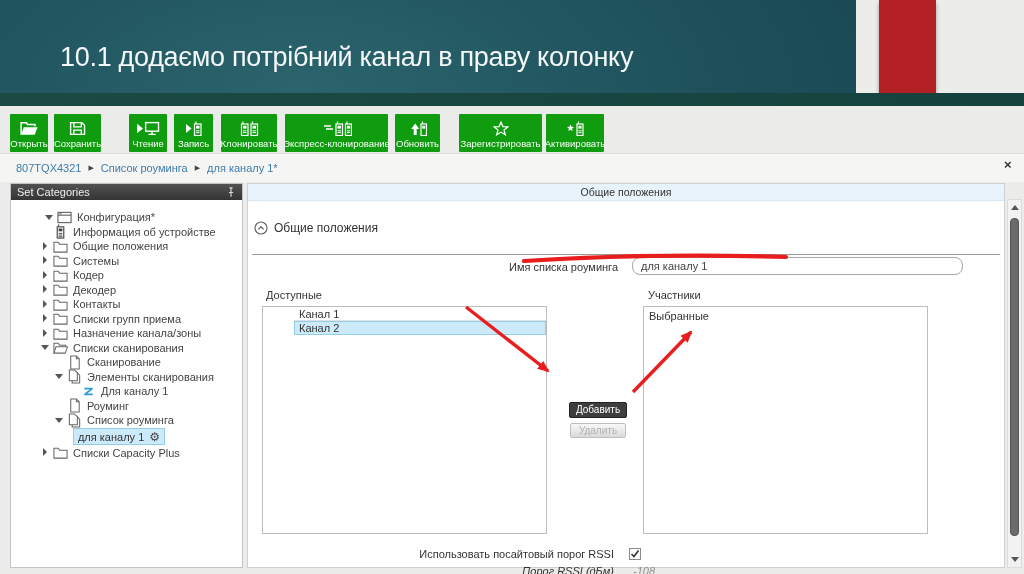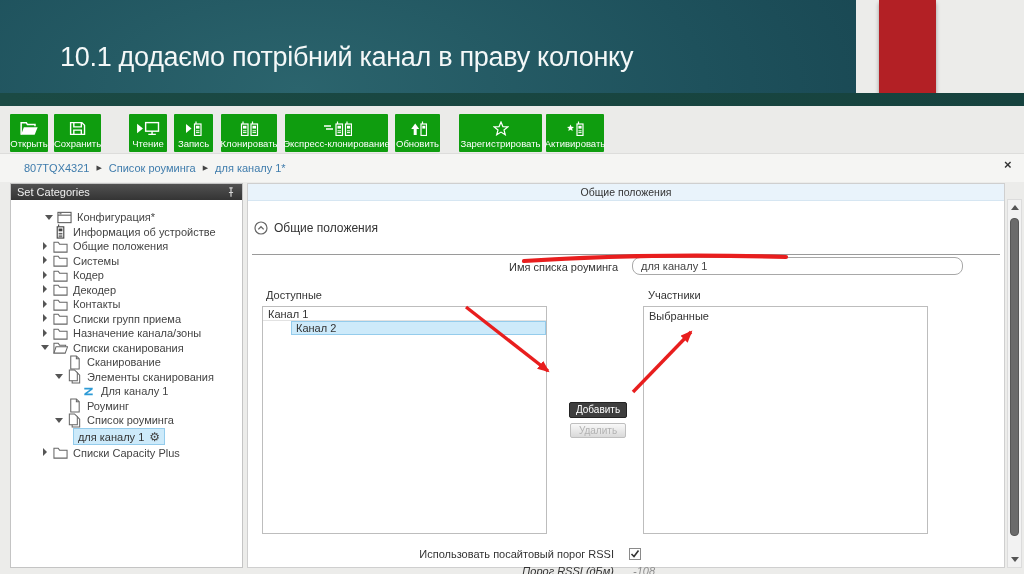--- a/index.html
+++ b/index.html
@@ -24,21 +24,21 @@
     padding:3px 1px 3px; cursor:pointer; }
   .tbtn .ti { height:16px; margin-bottom:2px; color:#fff; flex:0 0 auto; }
   .tbtn .tl { font-size:9.5px; line-height:10px; white-space:nowrap; }
   .ti svg { display:block; height:15px; }
   .b0{left:10px;width:38px}.b1{left:54px;width:47px}.b2{left:129px;width:38px}
   .b3{left:174px;width:39px}.b4{left:221px;width:56px}.b5{left:285px;width:103px}
   .b6{left:395px;width:45px}.b7{left:459px;width:83px}.b8{left:546px;width:58px}
 
   
   .breadcrumb { position:absolute; left:0; top:154px; width:1024px; height:28px; background:#f5f5f3;
-    display:flex; align-items:center; padding-left:24px; font-size:11px; color:#3f7cac; }
+    display:flex; align-items:center; padding-left:16px; font-size:11px; color:#3f7cac; }
   .crumb { cursor:pointer; }
   .crumb-sep { font-size:7px; color:#444; margin:0 7px; }
   .close-x { position:absolute; left:1004px; top:158px; font-size:13px; font-weight:bold; color:#333;
     cursor:pointer; line-height:13px; }
 
   
   .sidebar { position:absolute; left:10px; top:183px; width:233px; height:385px; background:#fff;
     border:1px solid #c4c4c4; }
   .sb-header { height:16px; background:linear-gradient(#515151,#343434); color:#eee; font-size:11px;
     line-height:16px; padding:0 6px; display:flex; justify-content:space-between; align-items:center; }
@@ -70,25 +70,25 @@
   .sec-line { position:absolute; left:4px; top:53px; width:748px; border-top:1px solid #9a9a9a; }
   .fld-label { position:absolute; left:170px; top:60px; width:200px; text-align:right; font-size:11px; }
   .fld-input { position:absolute; left:384px; top:56px; width:331px; height:18px; border:1px solid #a8a8a8;
     border-radius:8px; font-family:"Liberation Sans",sans-serif; font-size:11px; color:#444;
     padding:0 8px; background:#fff; }
   .col-label { position:absolute; font-size:11px; color:#333; }
   .lab-avail { left:18px; top:88px; }
   .lab-memb { left:400px; top:88px; }
   .listbox { position:absolute; top:105px; width:285px; height:228px; background:#fff;
     border:1px solid #bdbdbd; font-size:11px; }
-  .box-avail { left:14px; }
+  .box-avail { left:14px;padding-left:31px; }
   .box-memb { left:395px; }
   .li { height:14px; line-height:14px; padding-left:5px; cursor:pointer; }
   .li.plain { border-bottom:1px solid #e2e2e2; }
-  .li.selected { background:#cdeafa; box-shadow:inset 0 0 0 1px #94ccec;margin-left:28px; }
+  .li.selected { background:#cdeafa; box-shadow:inset 0 0 0 1px #94ccec; }
   .memb-head { padding:3px 0 0 5px; color:#333; cursor:default; }
   .add-btn { position:absolute; left:321px; top:201px; width:58px; height:16px; background:#3e3e3e;
     border:1px solid #232323; border-radius:2px; color:#fff; font-size:10px; text-align:center;
     line-height:14px; cursor:pointer; }
   .del-btn { position:absolute; left:322px; top:222px; width:56px; height:15px;
     background:linear-gradient(#f9f9f9,#d9d9d9); border:1px solid #bfbfbf; border-radius:2px;
     color:#b2b2b2; font-size:10px; text-align:center; line-height:13px; cursor:default; }
   .chk-label { position:absolute; left:160px; top:347px; width:206px; text-align:right; font-size:11px; }
   .checkbox { position:absolute; left:381px; top:347px; width:12px; height:12px; background:#fff;
     border:1px solid #8a8a8a; cursor:pointer; }

